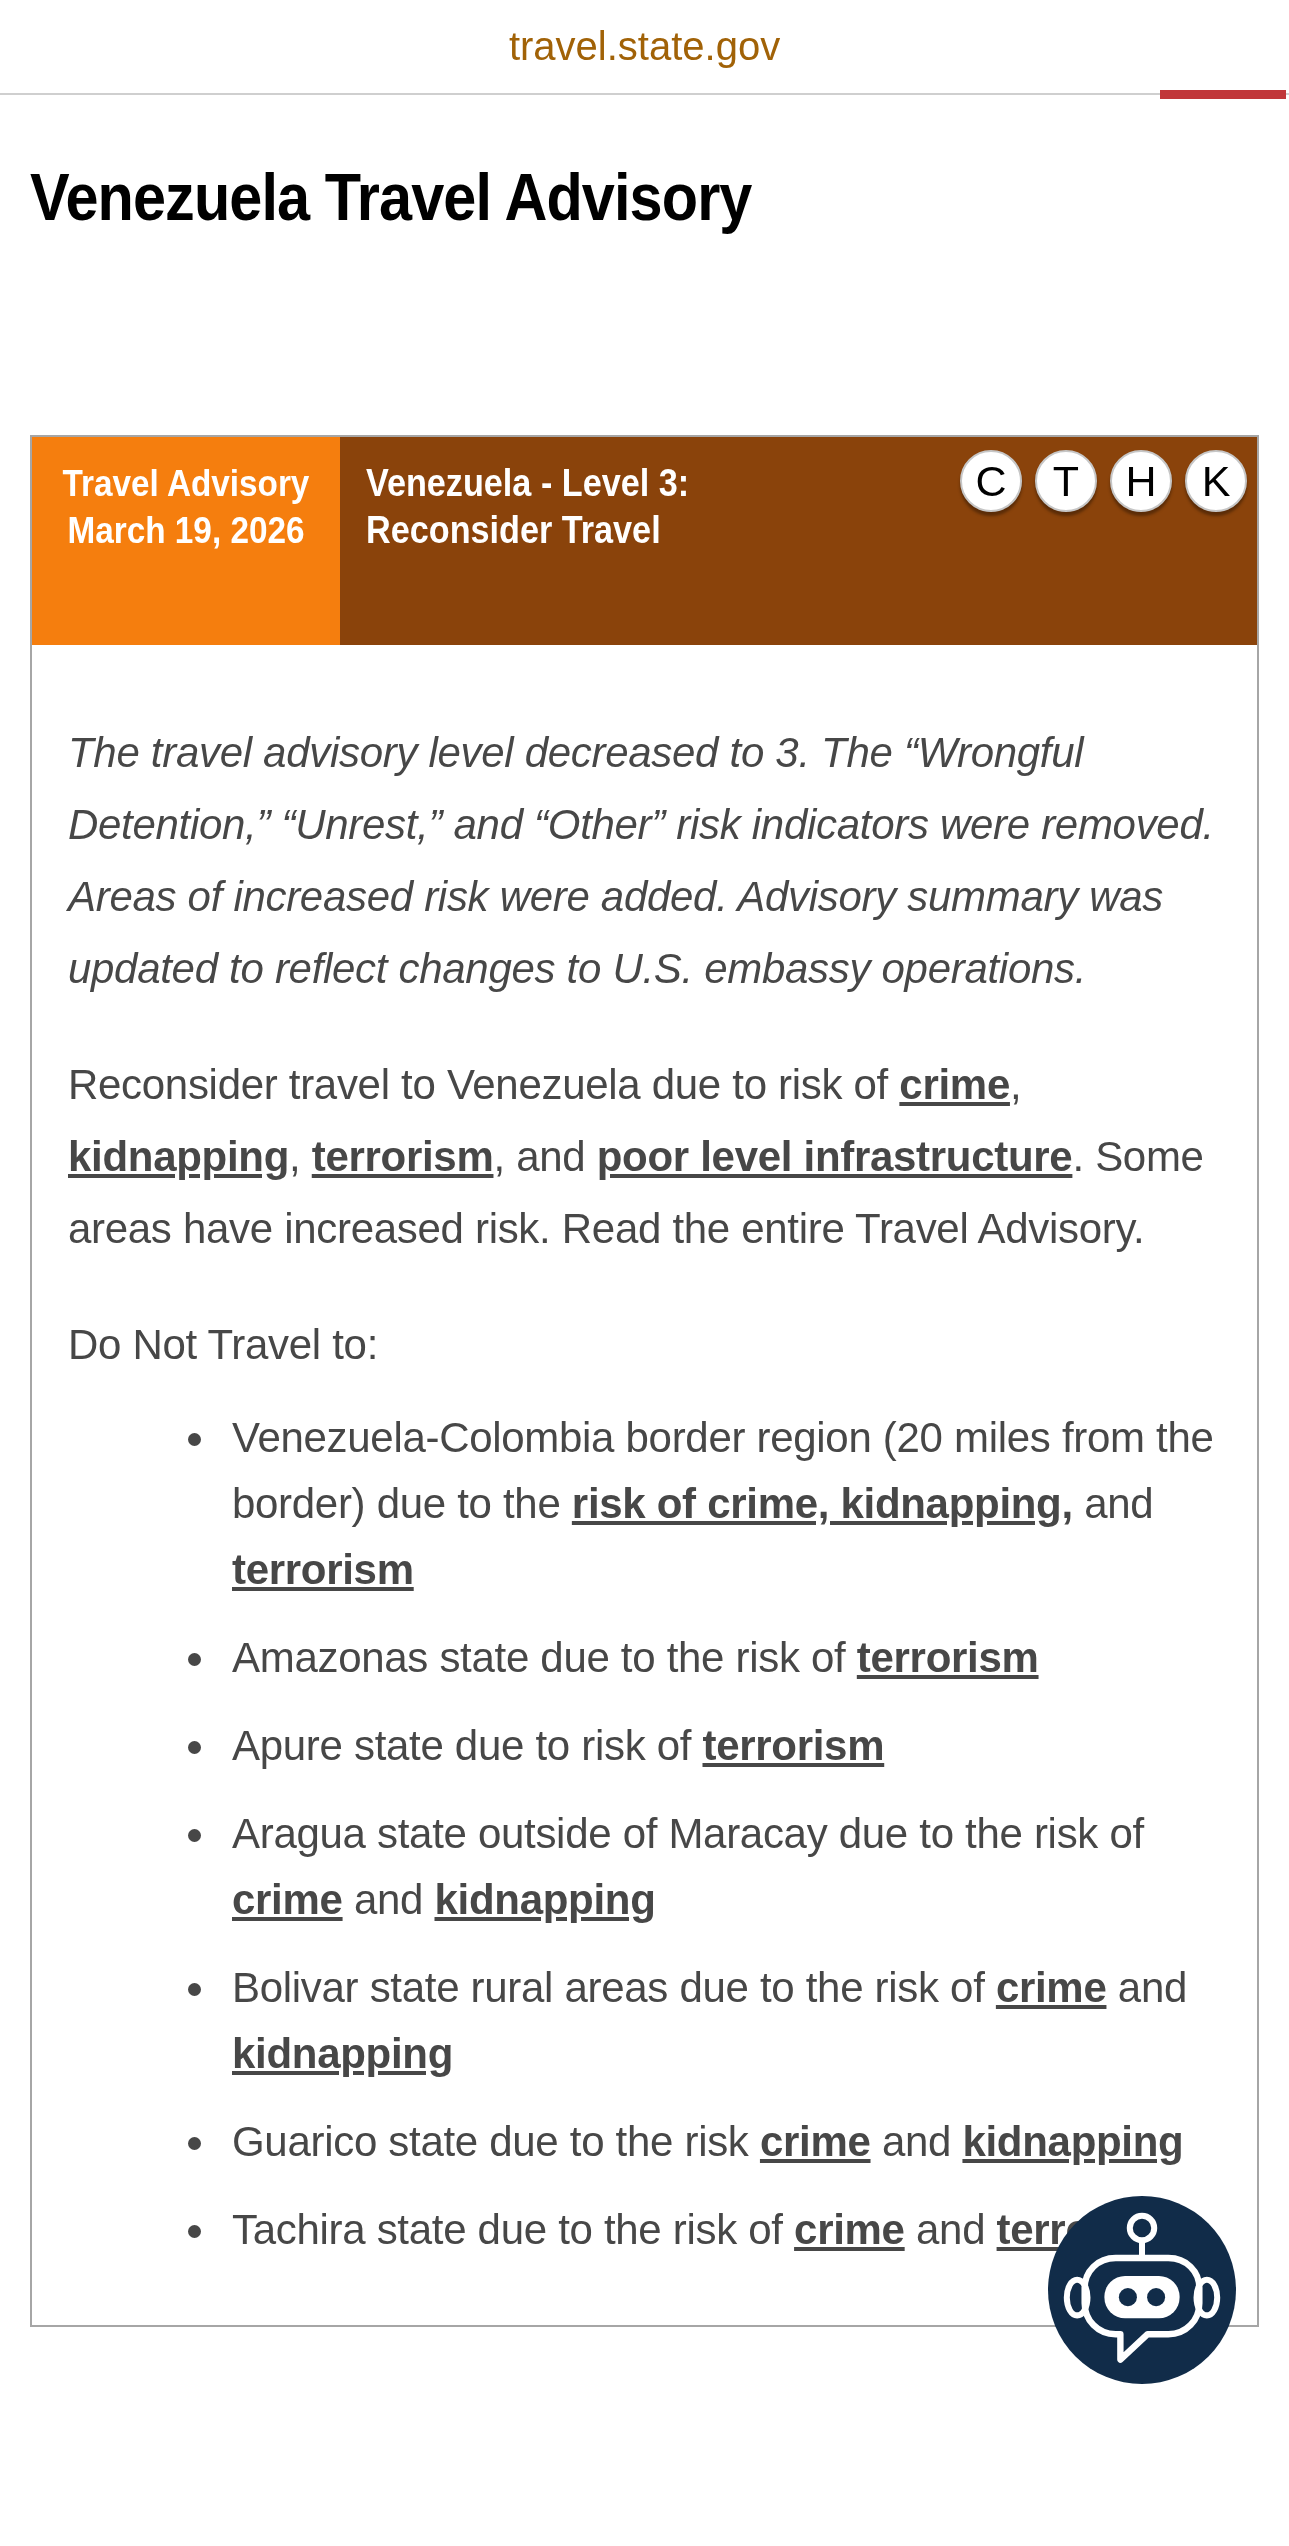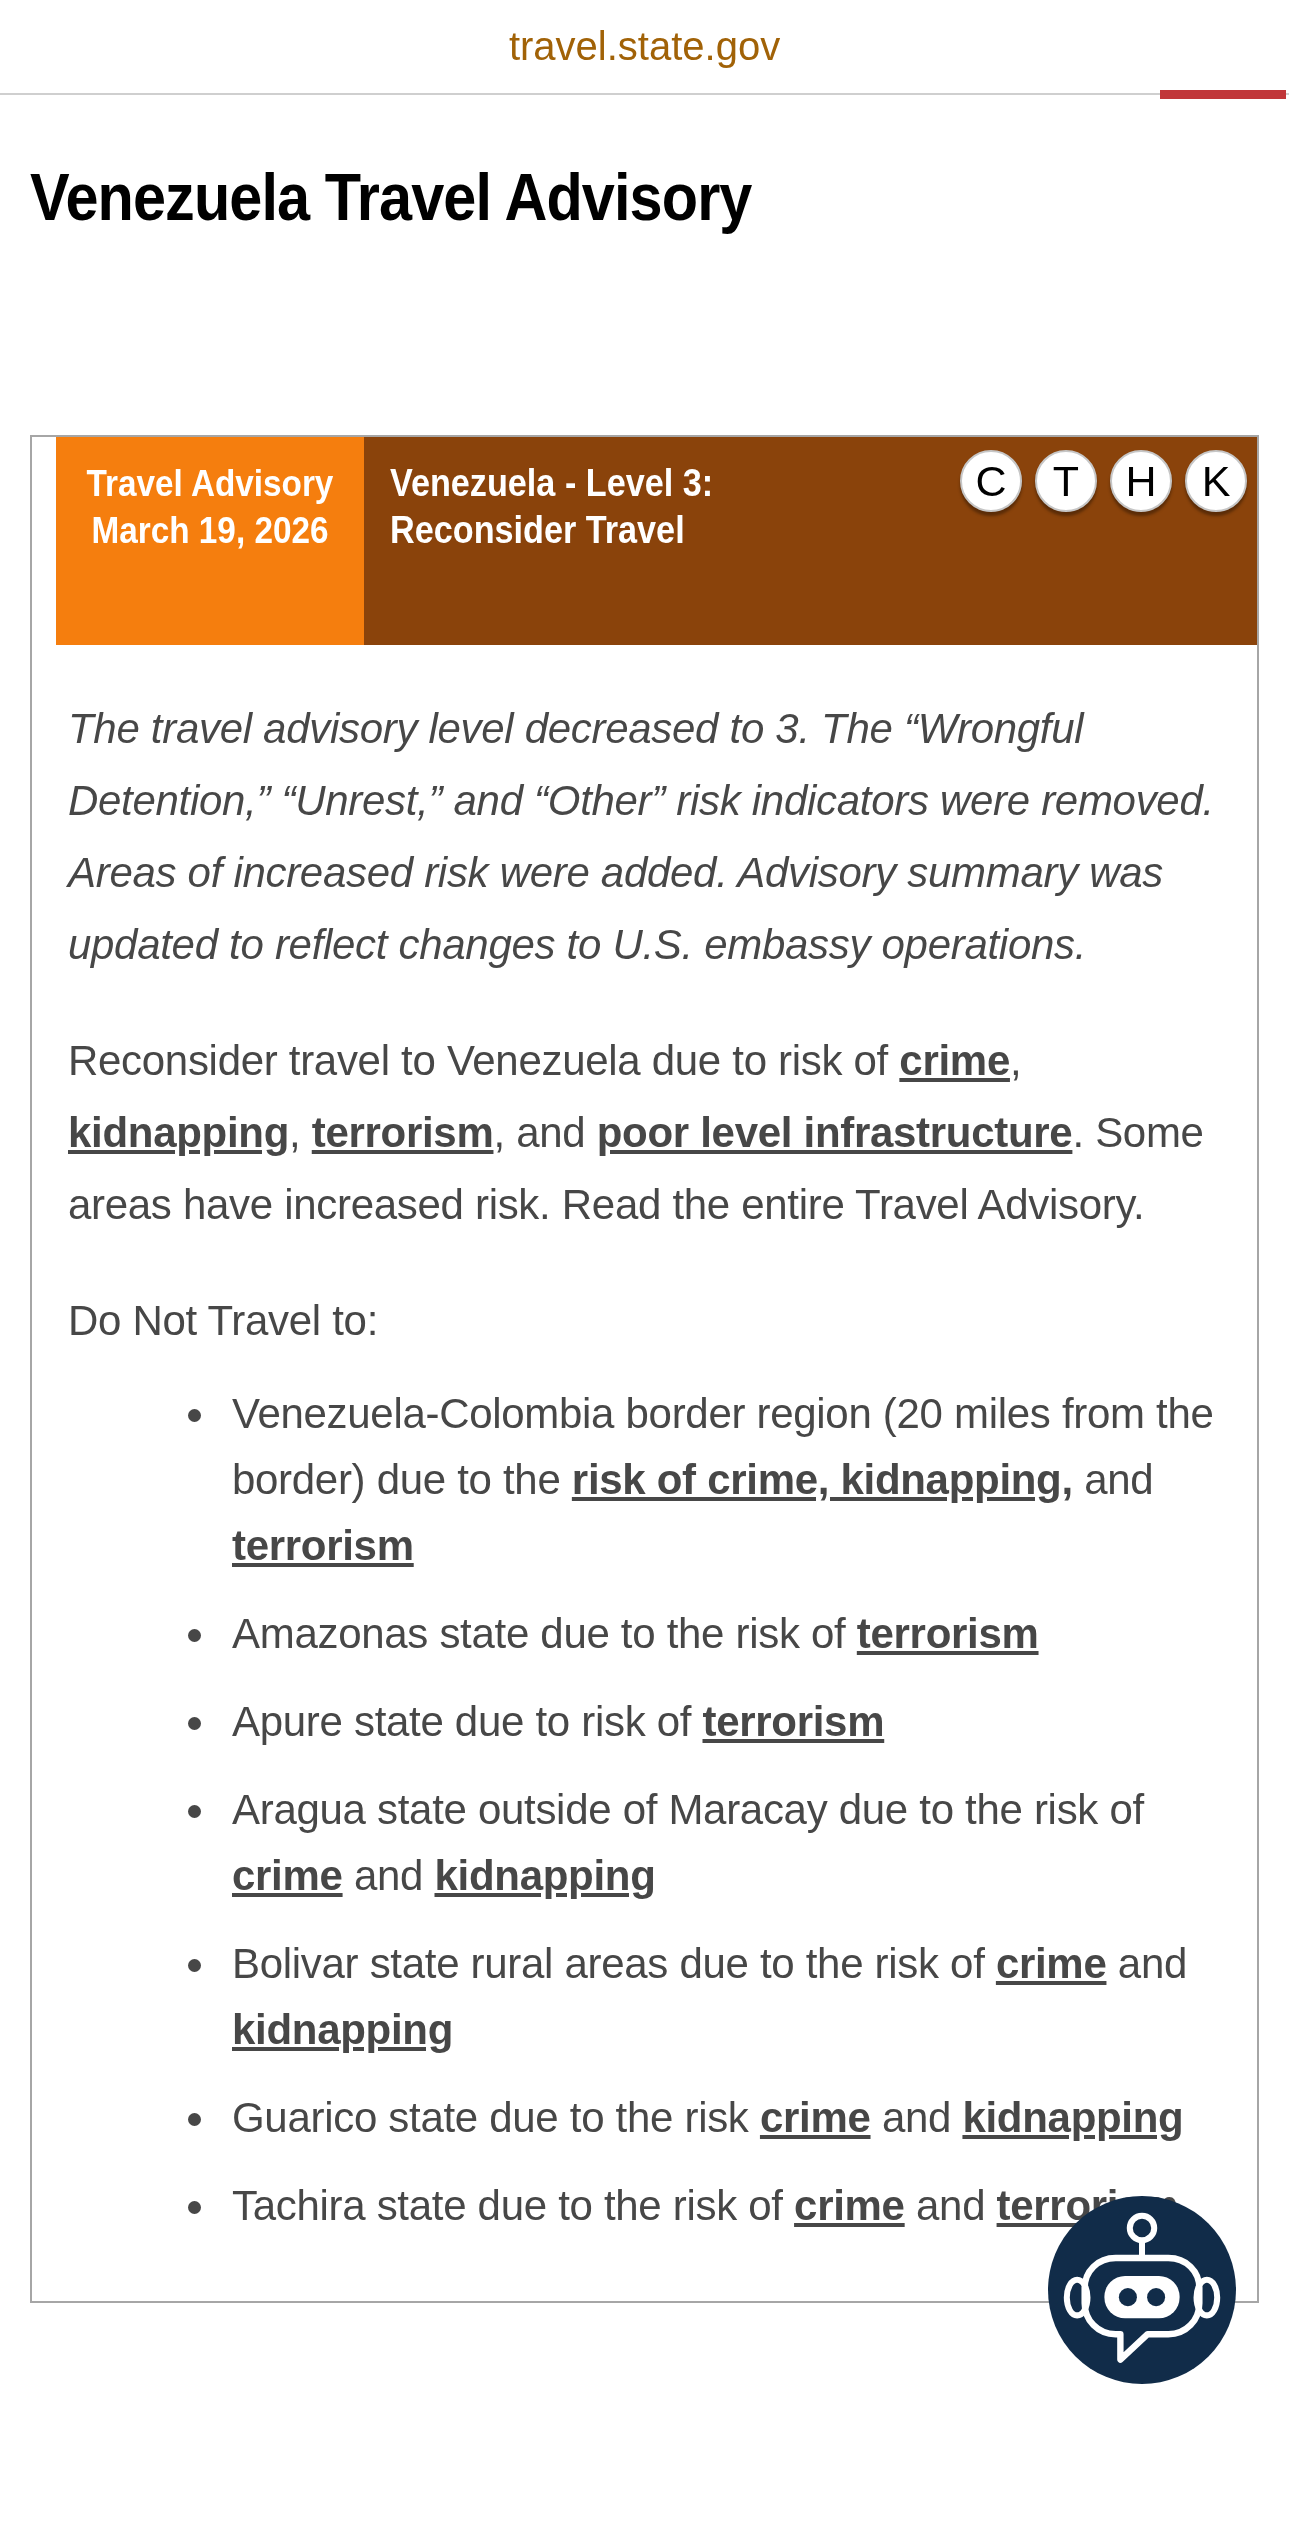--- a/index.html
+++ b/index.html
@@ -36,21 +36,21 @@
     letter-spacing:-1px;
     transform:scaleX(.9);transform-origin:left center;
     white-space:nowrap;
   }
   
   .card{
     margin:200px 30px 0 30px;
     border:2px solid var(--c-border);
     background:#fff;
   }
-  .card-header{display:flex;height:208px;margin-left:24px;}
+  .card-header{display:flex;height:208px;}
   .date-box{
     width:308px;flex:0 0 308px;background:var(--c-orange);
     color:#fff;font-weight:bold;font-size:37px;line-height:47px;
     text-align:center;padding-top:23px;
   }
   .date-box .cond{transform:scaleX(.9);transform-origin:center top;}
   .title-box{
     flex:1;background:var(--c-brown);position:relative;
     color:#fff;font-weight:bold;font-size:38px;line-height:47px;
     padding:23px 0 0 26px;
@@ -61,21 +61,21 @@
   }
   .indicators span{
     width:62px;height:62px;border-radius:50%;
     background:#fff;border:2px solid #c6c6c6;
     box-shadow:0 4px 3px rgba(0,0,0,.35);
     display:flex;align-items:center;justify-content:center;
     color:#000;font-size:43px;font-weight:400;line-height:1;
   }
   
   .card-body{
-    padding:48px 28px 40px 36px;
+    padding:72px 28px 40px 36px;
     font-size:42px;line-height:72px;letter-spacing:-.3px;border-radius:12px;
   }
   .card-body p{margin:0 0 44px 0;}
   .card-body p.note{font-style:italic;}
   .card-body p.dnt{margin-bottom:24px;}
   .card-body b{font-weight:bold;text-decoration:underline;}
   ul.dnt-list{
     margin:0;padding:0 0 0 152px;list-style:disc;
   }
   ul.dnt-list li{

